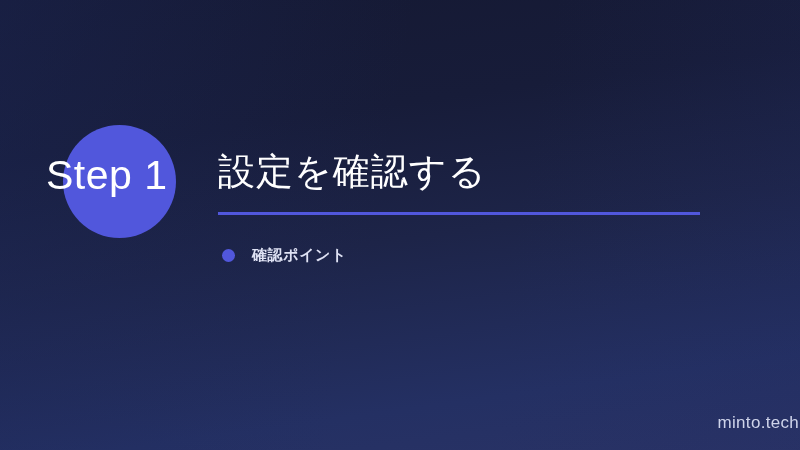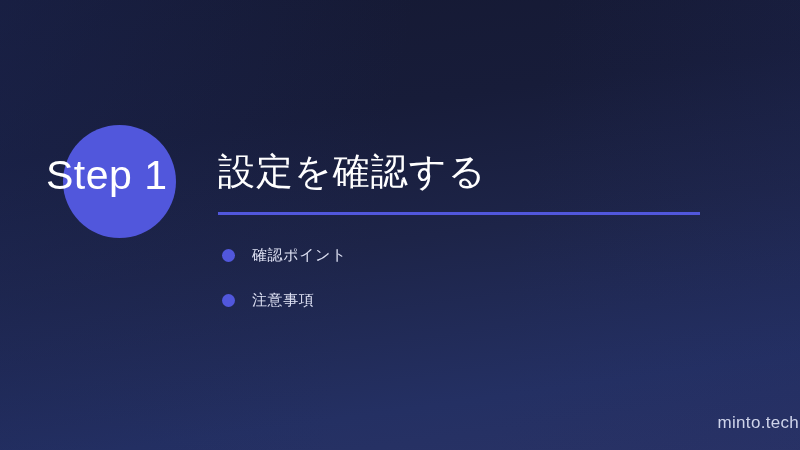--- a/index.html
+++ b/index.html
@@ -84,21 +84,21 @@
   .bullet-dot {
     width: 13px;
     height: 13px;
     border-radius: 50%;
     background: #5157dc;
     flex: 0 0 auto;
   }
   .bullet-text {
     margin-left: 17px;
     font-size: 15px;
-    font-weight: 400;
+    font-weight: 700;
     color: #dfe2f4;
     letter-spacing: 0.6px;
     white-space: nowrap;
   }
 
   
   .footer-brand {
     position: absolute;
     right: 46px;
     top: 413px;
@@ -120,21 +120,17 @@
 
   <div class="title">設定を確認する</div>
 
   <div class="divider"></div>
 
   <ul class="bullet-list">
     <li class="bullet-item">
       <span class="bullet-dot"></span>
       <span class="bullet-text">確認ポイント</span>
     </li>
-    <li class="bullet-item">
-      <span class="bullet-dot"></span>
-      <span class="bullet-text">注意事項</span>
-    </li>
   </ul>
 
   <div class="footer-brand">minto.tech</div>
 
 </div>
 
 </body></html>

